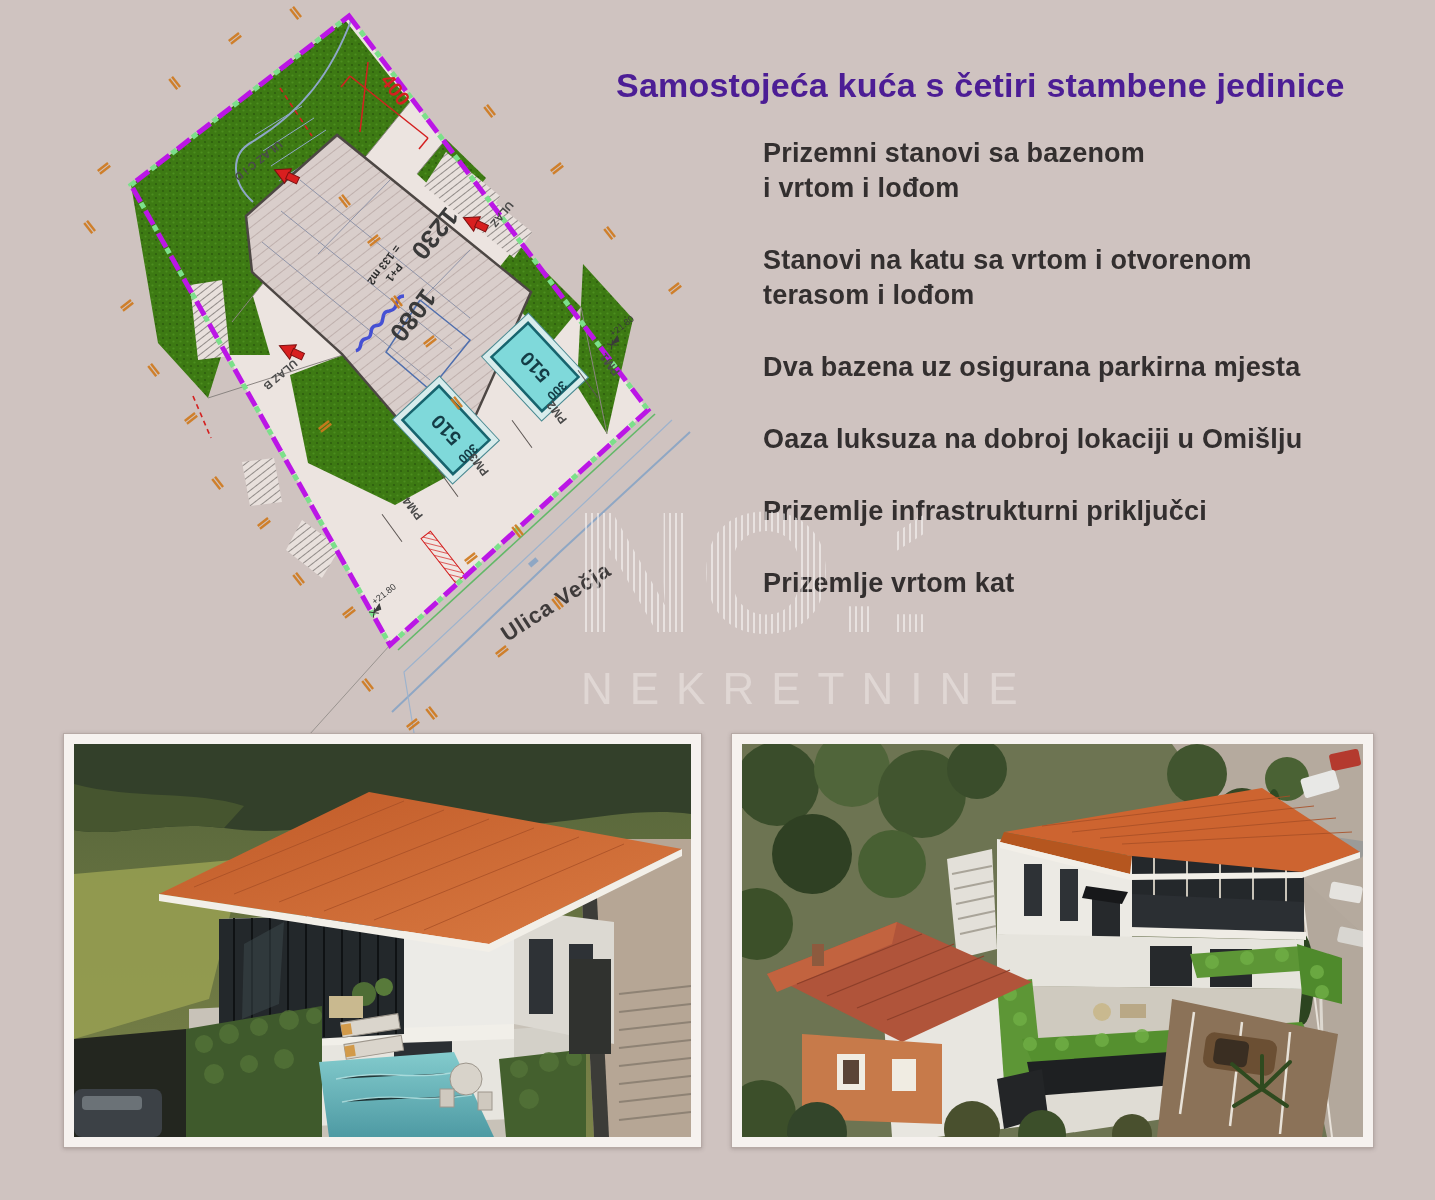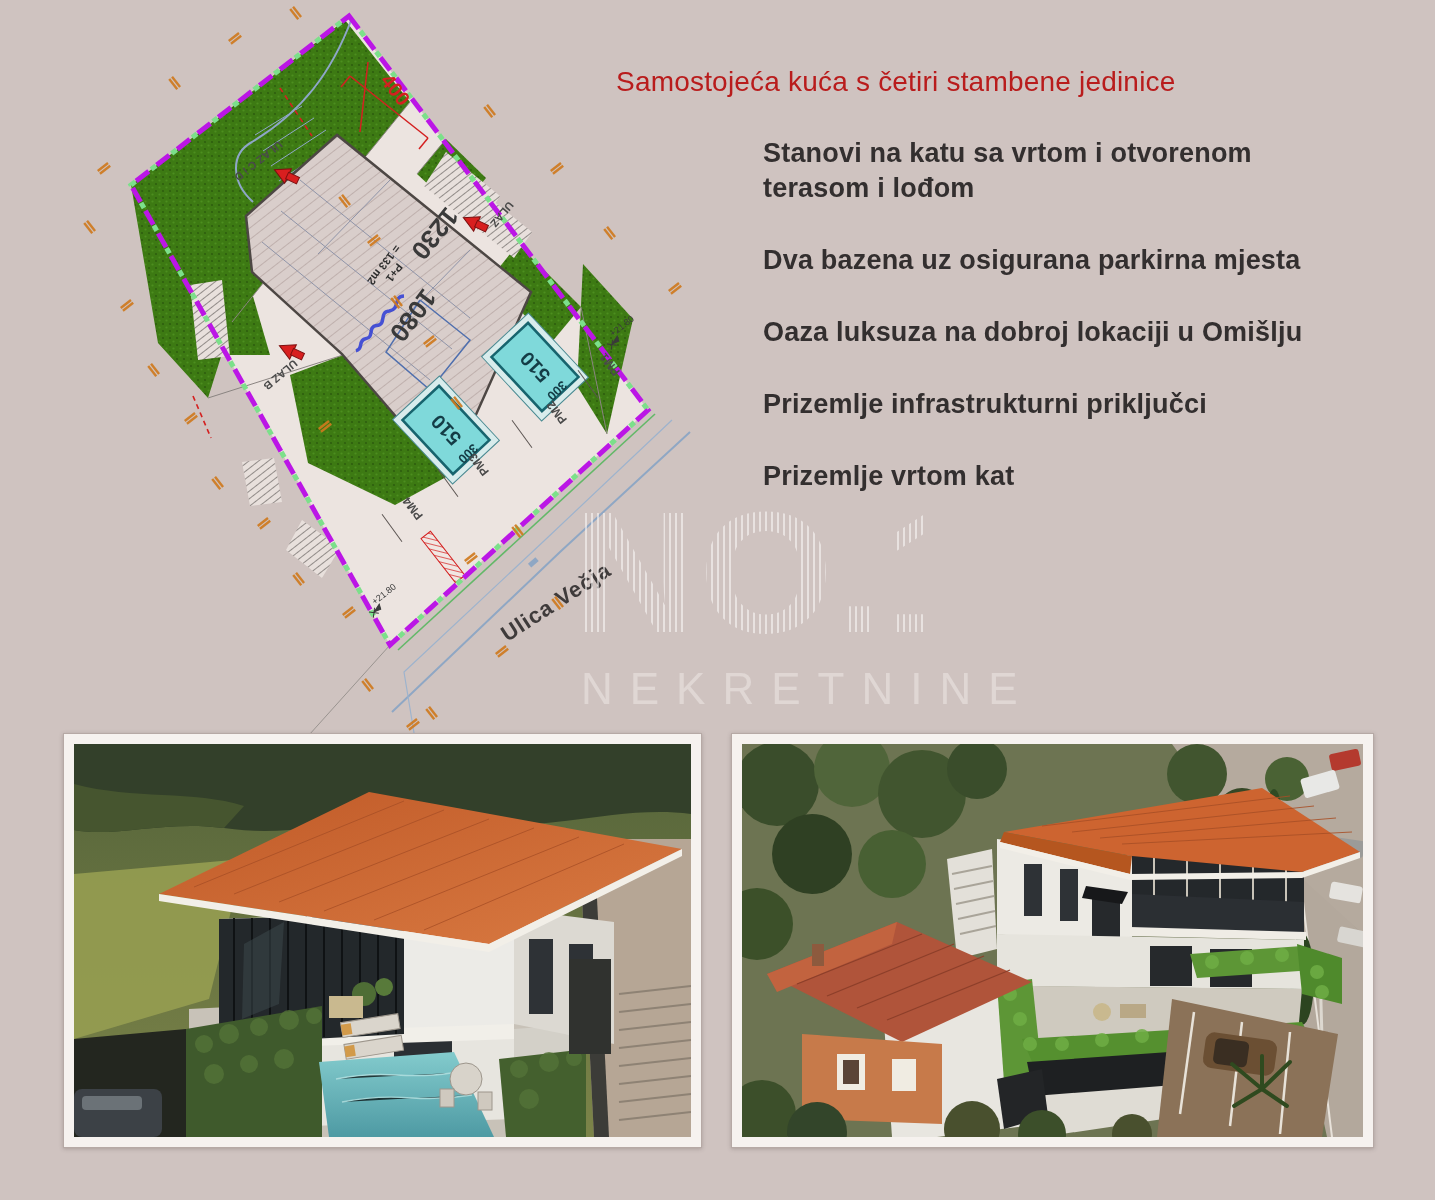--- a/index.html
+++ b/index.html
@@ -6,21 +6,21 @@
   .canvas{
     position:relative;width:1435px;height:1200px;overflow:hidden;
     background:#cfc3c0;font-family:"Liberation Sans",sans-serif;
   }
   
   .plan{position:absolute;left:0;top:0;width:705px;height:760px;}
   .plan text{font-family:"Liberation Sans",sans-serif;}
   
   .title{
     position:absolute;left:616px;top:66px;width:790px;
-    font-size:28px;font-weight:normal;color:#b91c1c;letter-spacing:.2px;
+    font-size:34px;font-weight:bold;color:#4c1d95;letter-spacing:.2px;
   }
   .features{position:absolute;left:763px;top:136px;width:640px;}
   .feature{
     font-size:27px;line-height:35px;color:#332f2f;font-weight:bold;
     white-space:pre-line;margin:0 0 37px 0;letter-spacing:.2px;
   }
   
   .watermark{
     position:absolute;left:573px;top:486px;width:350px;text-align:center;
     pointer-events:none;opacity:.62;z-index:3;
@@ -340,20 +340,22 @@
     </g>
   </svg>
 
   <div class="watermark">
     <div class="wm1">NO.1</div>
     <div class="wm2">NEKRETNINE</div>
   </div>
 
   <h1 class="title" style="margin:0;">Samostojeća kuća s četiri stambene jedinice</h1>
   <div class="features">
+    <p class="feature">Prizemni stanovi sa bazenom
+i vrtom i lođom</p>
     <p class="feature">Stanovi na katu sa vrtom i otvorenom
 terasom i lođom</p>
     <p class="feature">Dva bazena uz osigurana parkirna mjesta</p>
     <p class="feature">Oaza luksuza na dobroj lokaciji u Omišlju</p>
     <p class="feature">Prizemlje infrastrukturni priključci</p>
     <p class="feature">Prizemlje vrtom kat</p>
   </div>
 
   <div class="photo photo-left">
     <svg width="617" height="393" viewBox="0 0 617 393">

